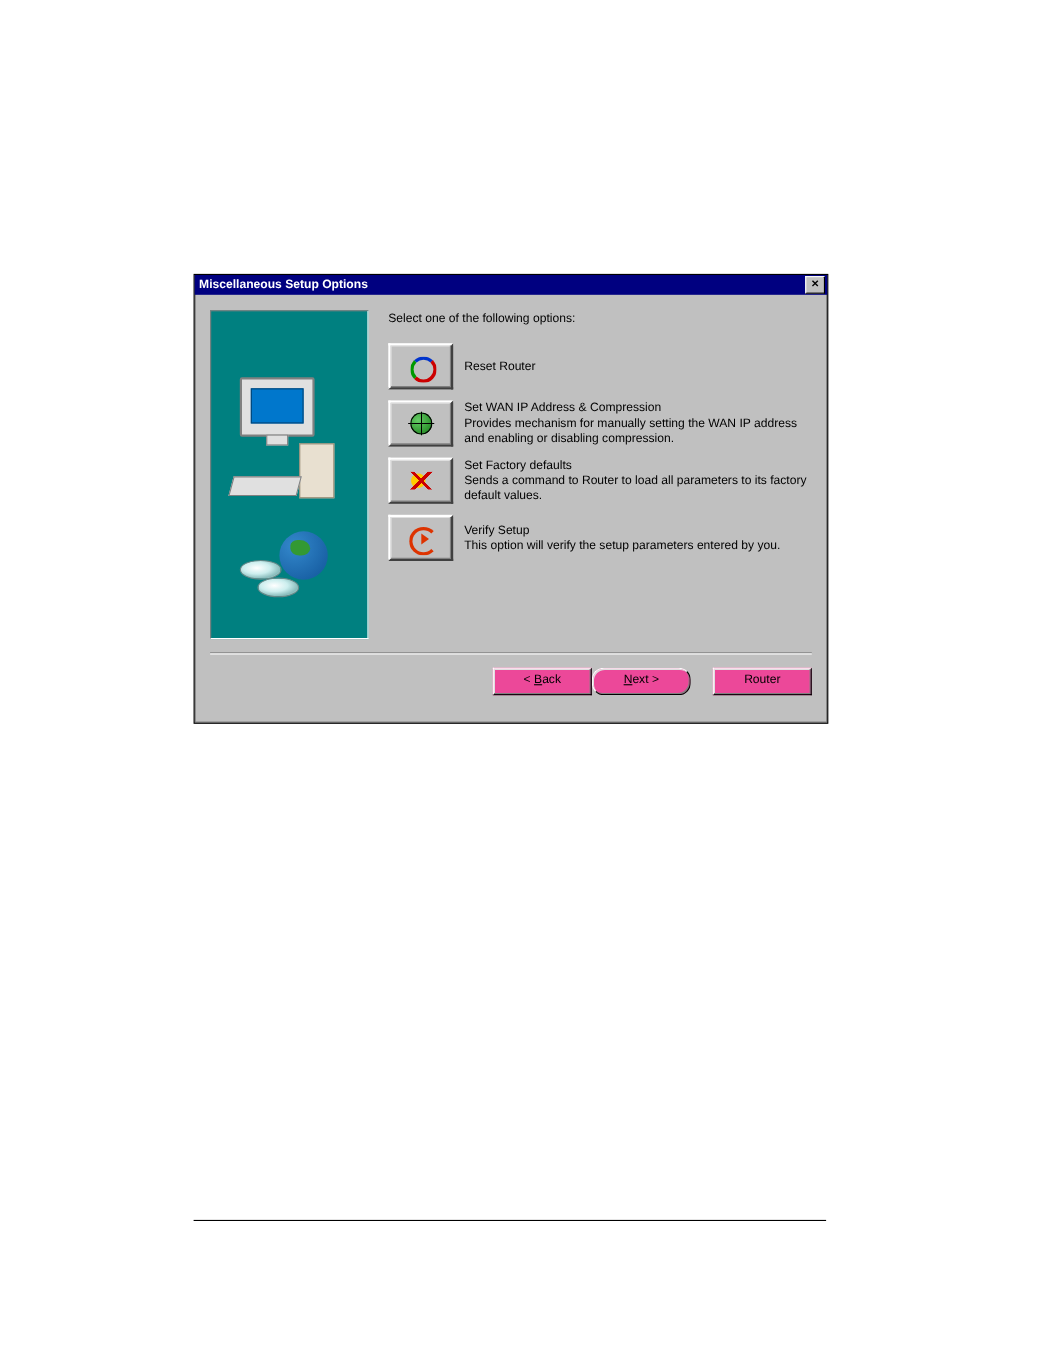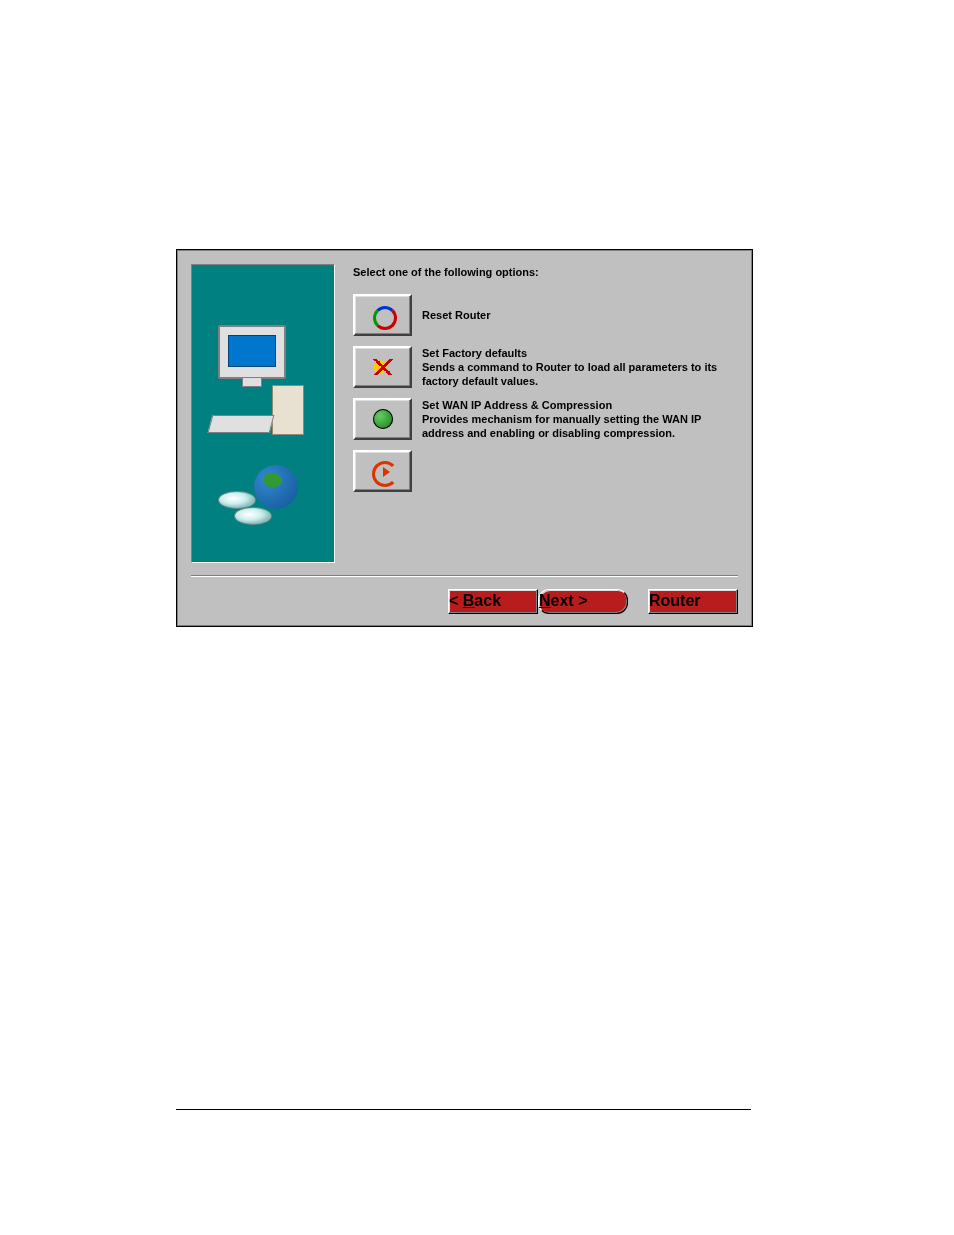--- a/index.html
+++ b/index.html
@@ -42,22 +42,21 @@
     border-bottom: 1px solid #000000;
     color: #000;
     font-size: 9px;
     line-height: 12px;
     text-align: center;
     font-family: Arial, sans-serif;
     font-weight: bold;
     cursor: default;
   }
   .content {
-    padding: 14px 14px 12px 14px;
-    font-weight: bold;
+    padding: 14px 14px 25px 14px;
   }
   .upper {
     display: flex;
   }
   .side-image {
     width: 142px;
     height: 297px;
     background: #008080;
     border-top: 1px solid #808080;
     border-left: 1px solid #808080;
@@ -174,29 +173,29 @@
   }
   .button-row {
     display: flex;
     justify-content: flex-end;
     gap: 0;
     margin-top: 12px;
   }
   .wiz-btn {
     width: 88px;
     height: 23px;
-    background: #b91c1c;
+    background: #ec4899;
     border-top: 1px solid #ffffff;
     border-left: 1px solid #ffffff;
     border-right: 1px solid #000000;
     border-bottom: 1px solid #000000;
     box-shadow: inset -1px -1px 0 #808080, inset 1px 1px 0 #dfdfdf;
     font-family: inherit;
-    font-size: 16px;
-    text-align: left;
+    font-size: 11px;
+    text-align: center;
     line-height: 21px;
     cursor: default;
   }
   .wiz-btn + .wiz-btn { margin-left: 0; border-radius: 11px; }
   .btn-gap { width: 20px; }
   .mnemonic { text-decoration: underline; }
 
   
   .ico {
     width: 28px; height: 22px;
@@ -252,20 +251,24 @@
     left:176px;
     top:1109px;
     width:575px;
     border-top:1px solid #000;
   }
 </style>
 </head>
 <body>
 
 <div class="dialog">
+  <div class="titlebar">
+    <span>Miscellaneous Setup Options</span>
+    <div class="close-btn">✕</div>
+  </div>
 
   <div class="content">
     <div class="upper">
       <div class="side-image">
         <div class="monitor"></div>
         <div class="monitor-stand"></div>
         <div class="tower"></div>
         <div class="keyboard"></div>
         <div class="globe"></div>
         <div class="cd1"></div>
@@ -279,41 +282,45 @@
           <div class="option-btn">
             <div class="ico ico-reset"></div>
           </div>
           <div class="option-text">
             <span class="option-title">Reset Router</span>
           </div>
         </div>
 
         <div class="option-row">
           <div class="option-btn">
+            <div class="ico ico-wan"></div>
+          </div>
+          <div class="option-text">
+            <span class="option-title">Set WAN IP Address &amp; Compression</span>
+            <span class="option-desc">Provides mechanism for manually setting the WAN IP address and enabling or disabling compression.</span>
+          </div>
+        </div>
+
+        <div class="option-row">
+          <div class="option-btn">
             <div class="ico ico-factory"></div>
           </div>
           <div class="option-text">
             <span class="option-title">Set Factory defaults</span>
             <span class="option-desc">Sends a command to Router to load  all parameters to its factory default values.</span>
           </div>
         </div>
 
         <div class="option-row">
           <div class="option-btn">
-            <div class="ico ico-wan"></div>
+            <div class="ico ico-verify"></div>
           </div>
           <div class="option-text">
-            <span class="option-title">Set WAN IP Address &amp; Compression</span>
-            <span class="option-desc">Provides mechanism for manually setting the WAN IP address and enabling or disabling compression.</span>
-          </div>
-        </div>
-
-        <div class="option-row">
-          <div class="option-btn">
-            <div class="ico ico-verify"></div>
+            <span class="option-title">Verify Setup</span>
+            <span class="option-desc">This option will verify the setup parameters entered by you.</span>
           </div>
         </div>
       </div>
     </div>
 
     <div class="separator"></div>
 
     <div class="button-row">
       <div class="wiz-btn"><span>&lt; </span><span class="mnemonic">B</span><span>ack</span></div>
       <div class="wiz-btn"><span class="mnemonic">N</span><span>ext &gt;</span></div>

